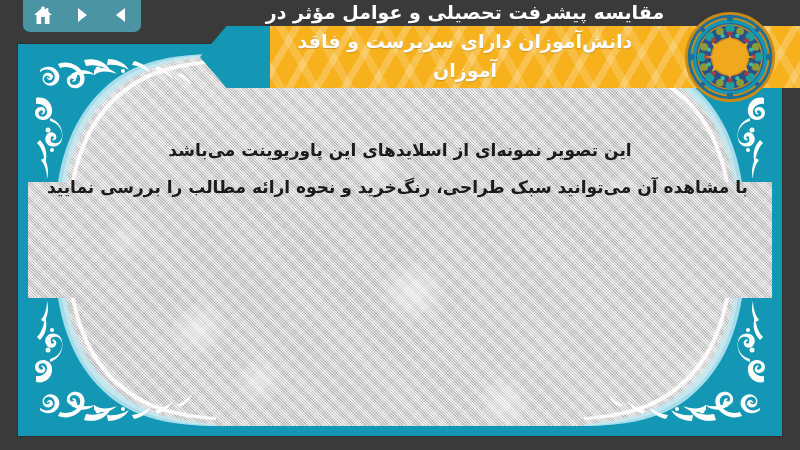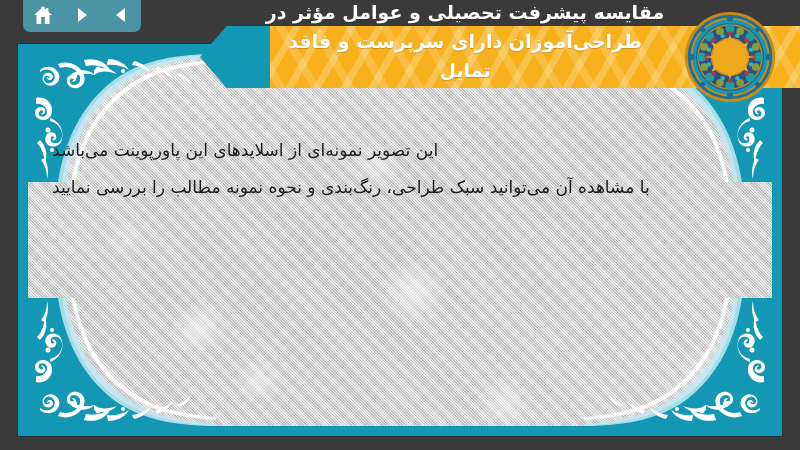--- a/index.html
+++ b/index.html
@@ -172,24 +172,24 @@
   .corner-orn.tr { right: 0; top: 0; transform: scaleX(-1); }
   .corner-orn.br { right: 0; bottom: 0; transform: scale(-1,-1); }
 
   
   #body-text {
     position: absolute;
     right: 24px;
     left: 24px;
     top: 78px;
     direction: rtl;
-    text-align: left;
+    text-align: center;
     color: #1b1b1b;
     font-size: 17px;
-    font-weight: normal;
+    font-weight: bold;
     line-height: 37px;
     z-index: 5;
   }
   #body-text .bline { display: block; white-space: nowrap; }
 </style>
 </head>
 <body>
 
 <div id="stage">
 
@@ -299,33 +299,33 @@
           <circle cx="120" cy="22" r="2"></circle>
           <circle cx="20" cy="76" r="2.5"></circle>
           <circle cx="24" cy="96" r="2"></circle>
           <path d="M44 20 c7-5 16-5 23 1 c-8-2-16-2-23 3 Z"></path>
           <path d="M66 16 c8-4 17-2 23 4 c-8-3-16-4-23 1 Z"></path>
         </g>
       </svg>
 
       <div id="body-text">
         <span class="bline">این تصویر نمونه‌ای از اسلایدهای این پاورپوینت می‌باشد</span>
-        <span class="bline">با مشاهده آن می‌توانید سبک طراحی، رنگ‌بندی و نحوه نمونه مطالب را بررسی نمایید</span>
+        <span class="bline">با مشاهده آن می‌توانید سبک طراحی، رنگ‌خرید و نحوه ارائه مطالب را بررسی نمایید</span>
       </div>
 
     </div>
   </div>
 
   <div id="banner-arrow"></div>
   <div id="title-banner"></div>
 
   <div id="title-text">
     <span class="tline">مقایسه پیشرفت تحصیلی و عوامل مؤثر در</span>
-    <span class="tline">طراحی‌آموزان دارای سرپرست و فاقد</span>
-    <span class="tline">تمایل</span>
+    <span class="tline">دانش‌آموزان دارای سرپرست و فاقد</span>
+    <span class="tline">آموزان</span>
   </div>
 
   <svg id="medallion" viewBox="0 0 100 100">
     <circle cx="50" cy="50" r="49" fill="#c98a18"></circle>
     <circle cx="50" cy="50" r="46" fill="#1a6f9b"></circle>
     <circle cx="50" cy="50" r="43" fill="#c98a18"></circle>
     <circle cx="50" cy="50" r="41" fill="#1397b5"></circle>
     <circle cx="50" cy="50" r="37" fill="#2b5f8e"></circle>
     <circle cx="50" cy="50" r="35.5" fill="#c98a18"></circle>
     <circle cx="50" cy="50" r="34" fill="#2b4f86"></circle>

